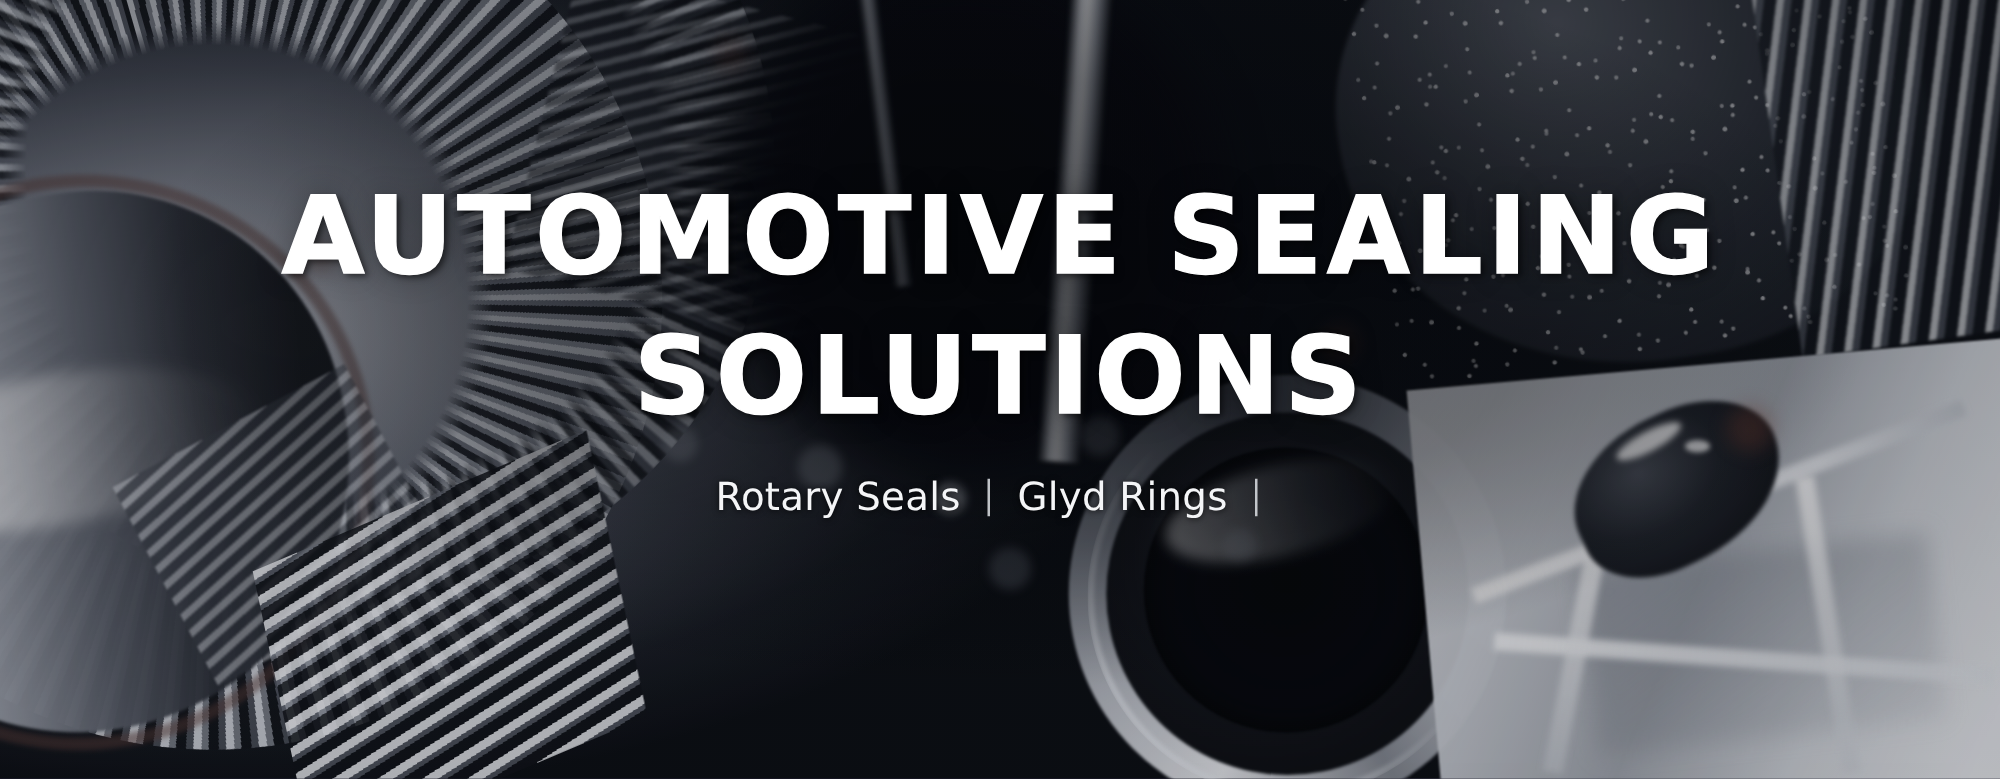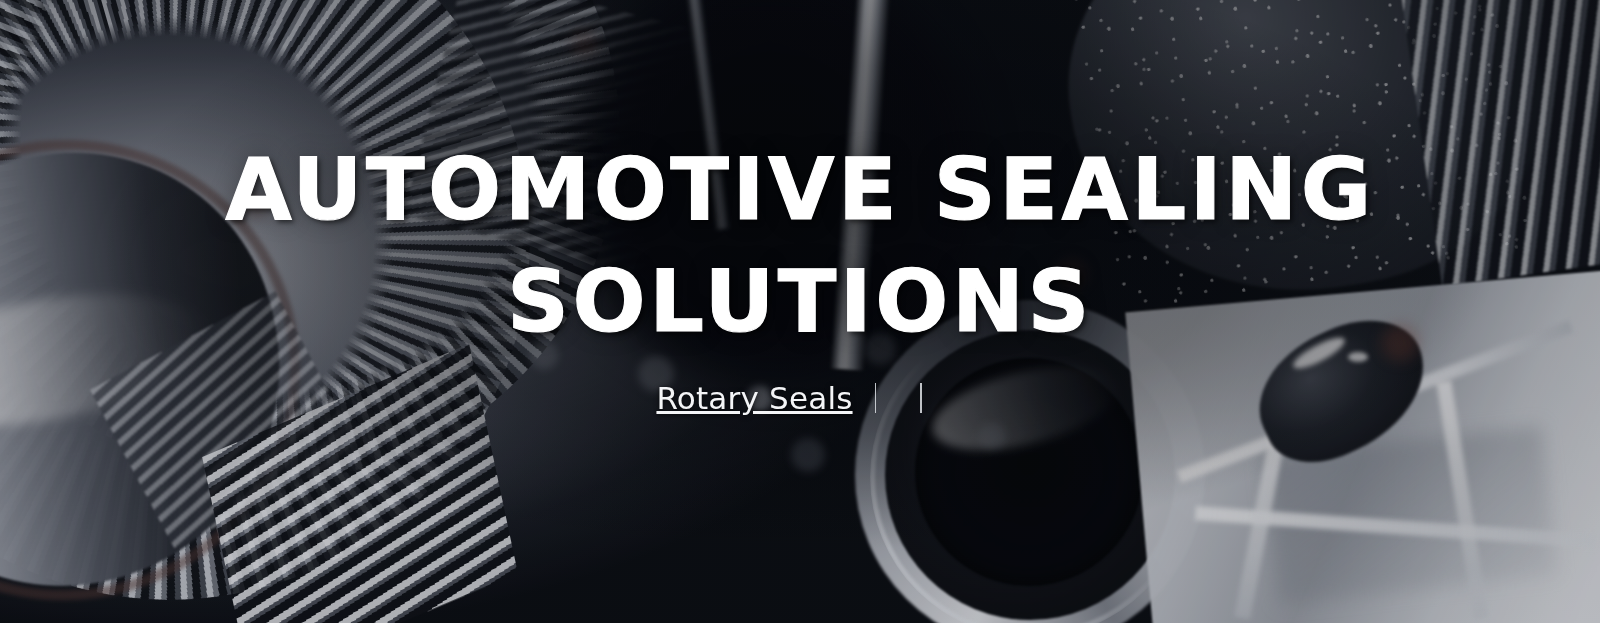--- a/index.html
+++ b/index.html
@@ -283,21 +283,20 @@
   }
   .subtitle{
     margin-top:22px;
     display:flex; align-items:center; justify-content:center;
     color:#f4f5f7;
     font-family:"DejaVu Sans", sans-serif;
     font-weight:400;
     font-size:31px;
     letter-spacing:.2px;
     text-shadow:0 1px 5px rgba(0,0,0,.75);
-    text-decoration:underline;
   }
   .sub-item{ white-space:nowrap; }
   .sub-sep{
     display:inline-block;
     width:1.5px; height:30px;
     background:#d4d7dc;
     margin:0 22px;
     opacity:.9;
     flex:none;
   }
@@ -344,17 +343,18 @@
   </div>
 
   <div class="content">
 
     <h1 class="headline">AUTOMOTIVE SEALING
 SOLUTIONS</h1>
 
     <div class="subtitle">
       <span class="sub-item">Rotary Seals</span>
       <span class="sub-sep"></span>
+      <span class="sub-item">Glyd Rings</span>
       <span class="sub-sep"></span>
     </div>
 
   </div>
 </div>
 
 </body></html>

